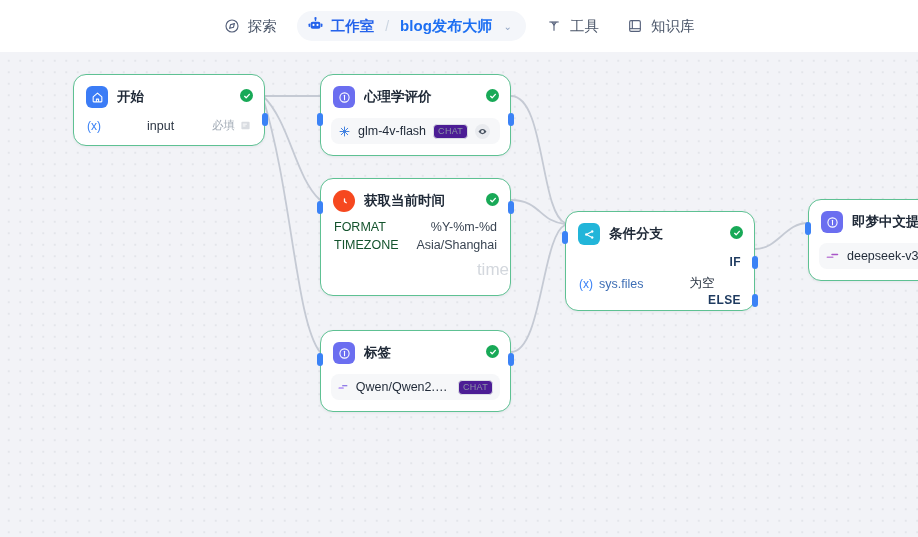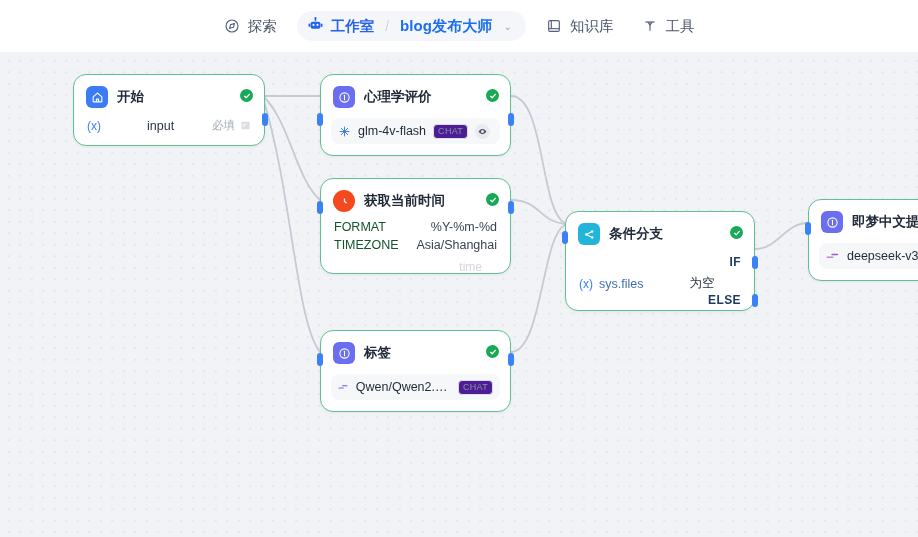--- a/index.html
+++ b/index.html
@@ -122,21 +122,21 @@
   }
   .param-key { color: #14532d; }
   .param-val { color: #394452; }
   .var-row {
     display: flex; align-items: center; gap: 6px;
     padding: 4px 13px 12px 13px; font-size: 12.5px;
   }
   .var-x { color: #3b82f6; font-size: 12px; }
   .var-name { color: #2b3543; padding-left: 40px; }
   .req-tag { margin-left: auto; display: flex; align-items: center; gap: 5px; color: #a2abb6; font-size: 11.5px; }
-  .ghost-label { padding: 6px 28px 10px 13px; font-size: 12px; color: #d3d7dd; }
+  .ghost-label { padding: 6px 1px 10px 13px; font-size: 17px; color: #d3d7dd; }
 
   .branch-label {
     position: absolute; right: 13px;
     font-size: 12px; font-weight: 700; color: #1e3a5f; letter-spacing: .4px;
   }
 
   .handle {
     position: absolute; width: 6px; height: 13px;
     background: #3b82f6; border-radius: 3px; z-index: 20;
   }
@@ -175,37 +175,37 @@
           <span>工作室</span>
         </div>
         <span class="sep">/</span>
         <span class="flow-name">blog发布大师</span>
         <span class="caret">⌄</span>
       </div>
 
       <div class="nav-item">
         <span class="ico">
           <svg width="16" height="16" viewBox="0 0 24 24" fill="none" stroke="#55607a" stroke-width="1.7">
+            <path d="M5 6h14"></path>
+              <path d="M12 6v13"></path>
+              <path d="M8.5 6 12 10.5 15.5 6"></path>
+          </svg>
+        </span>
+        <span>工具</span>
+      </div>
+
+      <div class="nav-item">
+        <span class="ico">
+          <svg width="16" height="16" viewBox="0 0 24 24" fill="none" stroke="#55607a" stroke-width="1.7">
             <rect x="4" y="4" width="16" height="16" rx="2"></rect>
               <path d="M4 16h16"></path>
               <path d="M8 4v12"></path>
           </svg>
         </span>
         <span>知识库</span>
-      </div>
-
-      <div class="nav-item">
-        <span class="ico">
-          <svg width="16" height="16" viewBox="0 0 24 24" fill="none" stroke="#55607a" stroke-width="1.7">
-            <path d="M5 6h14"></path>
-              <path d="M12 6v13"></path>
-              <path d="M8.5 6 12 10.5 15.5 6"></path>
-          </svg>
-        </span>
-        <span>工具</span>
       </div>
 
     </div>
   </div>
 
   <div class="canvas">
 
     <svg class="edge-layer">
       <g fill="none" stroke="#c5cad4" stroke-width="1.8" stroke-linecap="round">
         <path d="M263,44 C290,44 295,44 320,44"></path>
@@ -272,21 +272,21 @@
         <span class="eye-btn">
           <svg width="9" height="9" viewBox="0 0 24 24" fill="#4b5563">
             <path d="M12 5C6.5 5 2.5 10 1.5 12c1 2 5 7 10.5 7s9.5-5 10.5-7c-1-2-5-7-10.5-7zm0 11a4 4 0 1 1 0-8 4 4 0 0 1 0 8z"></path>
           </svg>
         </span>
       </div>
       <span class="handle" style="left:-4px; top:38px;"></span>
       <span class="handle" style="right:-4px; top:38px;"></span>
     </div>
 
-    <div class="node" style="left:320px; top:126px; width:191px; height:96px;">
+    <div class="node" style="left:320px; top:126px; width:191px; height:118px;">
       <div class="node-head">
         <span class="node-icon" style="background:#f6481f; border-radius:50%;">
           <svg width="13" height="13" viewBox="0 0 24 24" fill="none" stroke="#ffffff" stroke-width="2.4" stroke-linecap="round">
             <path d="M12 7v5.3l3.2 2"></path>
           </svg>
         </span>
         <span class="node-title">获取当前时间</span>
         <span class="ok-badge">
           <svg width="8" height="8" viewBox="0 0 24 24" fill="none" stroke="#ffffff" stroke-width="4" stroke-linecap="round" stroke-linejoin="round">
               <path d="M5 13l4.5 4.5L19 7"></path>

